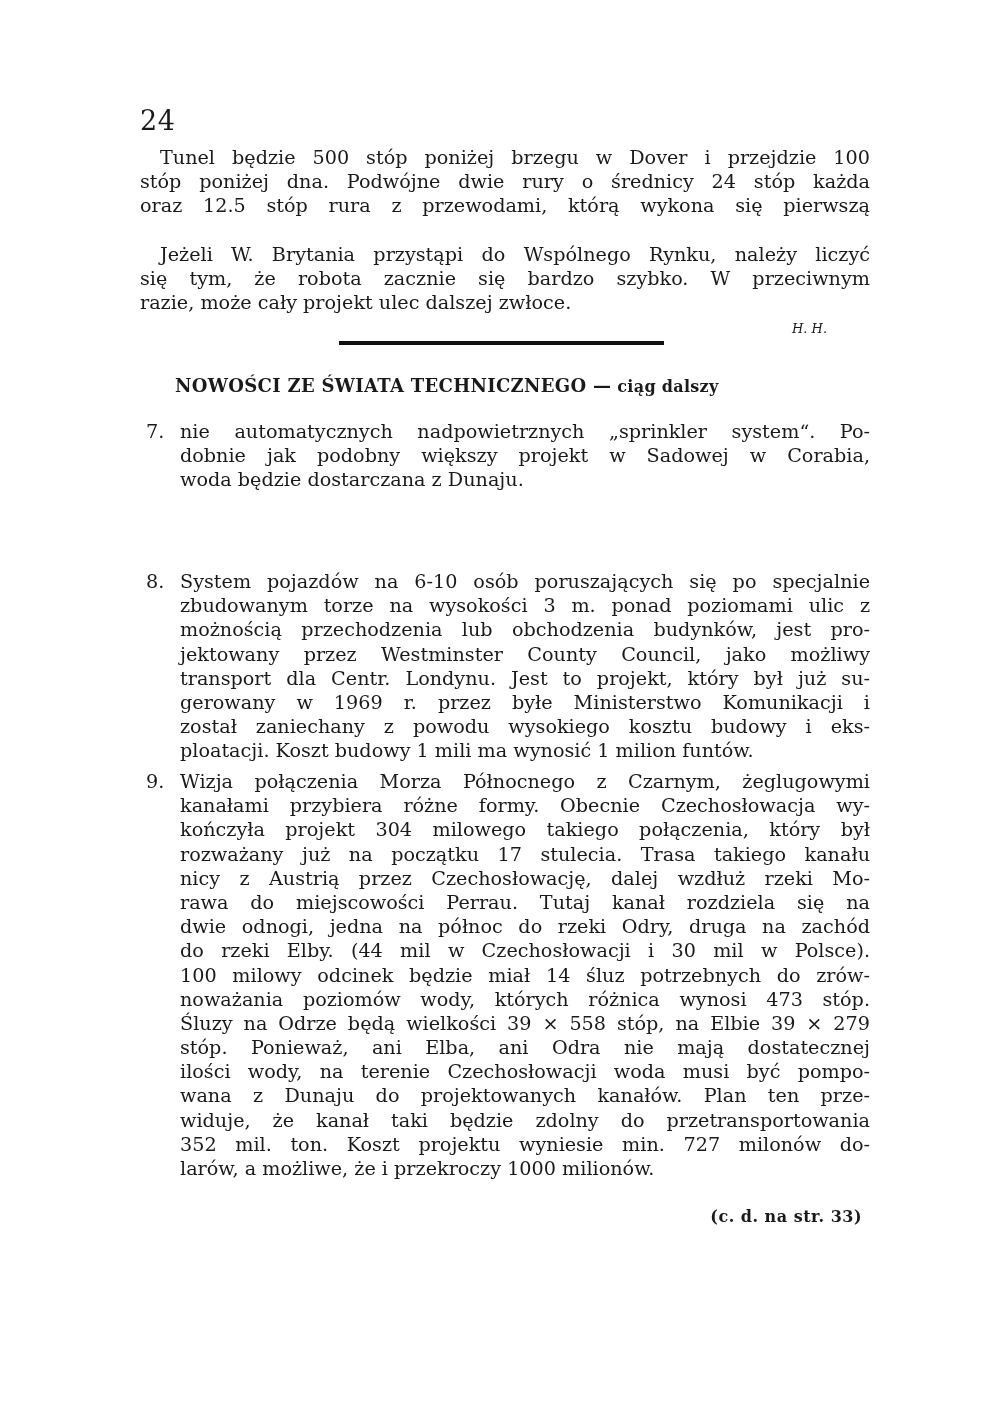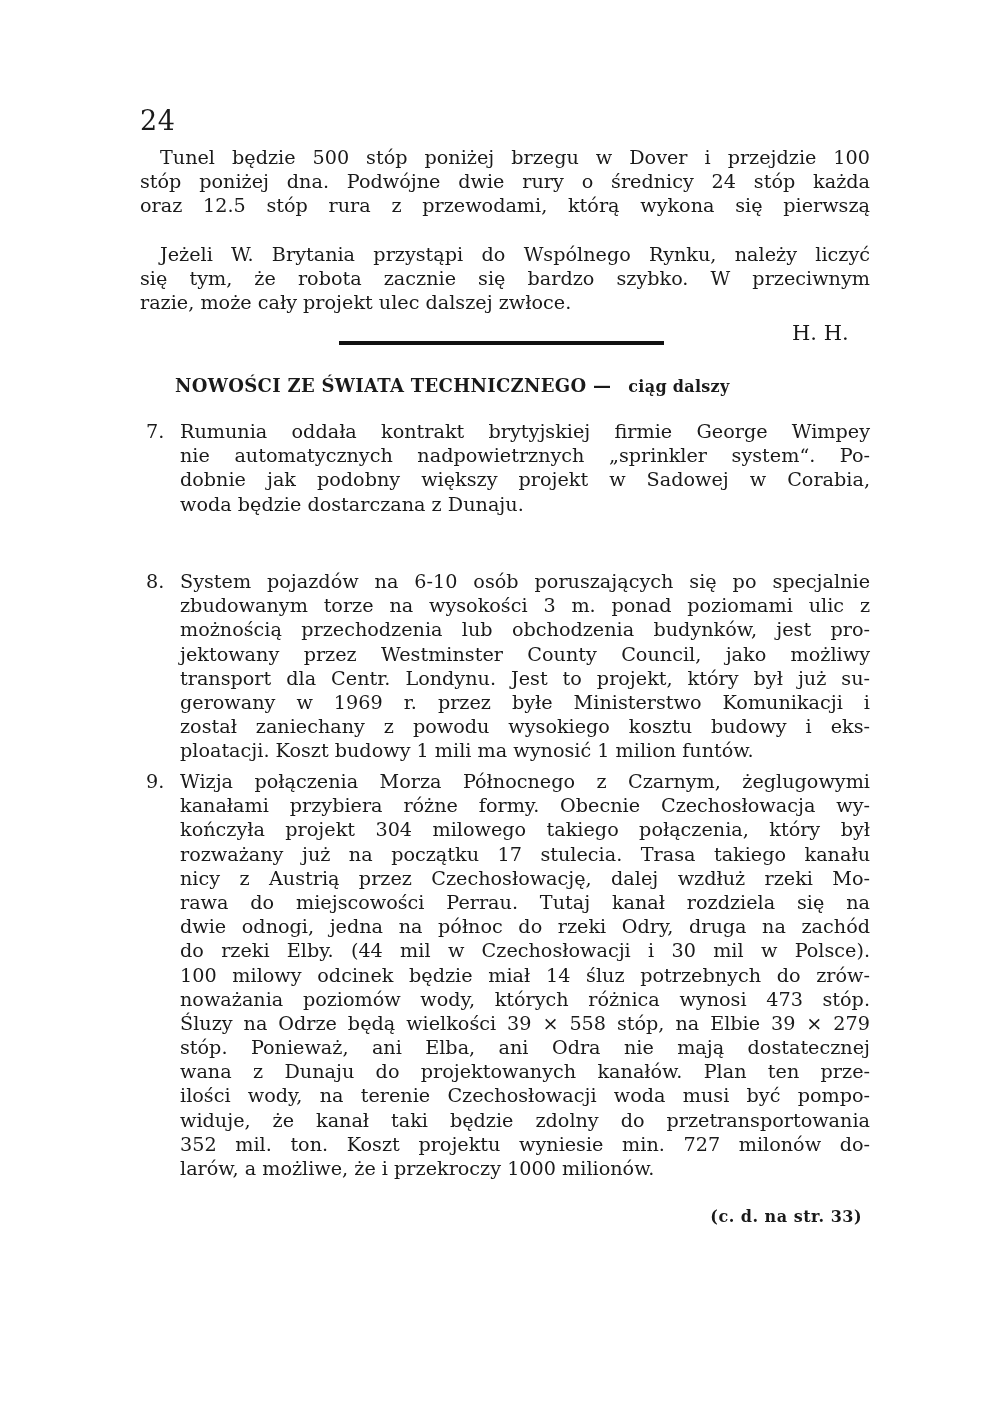--- a/index.html
+++ b/index.html
@@ -15,29 +15,29 @@
   .block {
     position: absolute; left: 140px; width: 730px;
     font-size: 19.2px; line-height: 24.2px;
   }
   .line {
     display: block; white-space: nowrap; text-align: justify;
     text-align-last: justify; height: 24.2px;
   }
   .line.last { text-align-last: left; }
   .indent { padding-left: 20px; }
-  .sig { position: absolute; left: 792px; top: 321px; font-size: 21px; }
+  .sig { position: absolute; left: 792px; top: 321px; font-style: italic; font-size: 13px; }
   .rule {
     position: absolute; left: 339px; top: 341px; width: 325px; height: 4px; background: #111;
   }
   .heading {
     position: absolute; left: 175px; top: 375px;
     font-size: 18px; font-weight: bold; letter-spacing: 0.3px; white-space: nowrap;
   }
-  .heading .sub { font-weight: bold; font-size: 16px; margin-left: 17px; }
+  .heading .sub { font-weight: bold; font-size: 16px; margin-left: 6px; }
   .item { position: absolute; left: 140px; width: 730px; font-size: 19.2px; line-height: 24.2px; }
   .item .num { position: absolute; left: 6px; top: 0; }
   .item .body { position: absolute; left: 40px; width: 690px; }
   .cont {
     position: absolute; right: 138px; top: 1207px;
     font-size: 16px; font-weight: bold; letter-spacing: 0.5px;
   }
 </style>
 </head>
 <body>
@@ -60,21 +60,20 @@
 
 <div class="rule"></div>
 
 <div class="heading">
   <span>NOWOŚCI ZE ŚWIATA TECHNICZNEGO —</span><span class="sub">ciąg dalszy</span>
 </div>
 
 <div class="item" style="top:420px;">
   <span class="num">7.</span>
   <div class="body">
-    <span class="line">Rumunia oddała kontrakt brytyjskiej firmie George Wimpey</span>
     <span class="line">nie automatycznych nadpowietrznych „sprinkler system“. Po-</span>
     <span class="line">dobnie jak podobny większy projekt w Sadowej w Corabia,</span>
     <span class="line last">woda będzie dostarczana z Dunaju.</span>
   </div>
 </div>
 
 <div class="item" style="top:570px;">
   <span class="num">8.</span>
   <div class="body">
     <span class="line">System pojazdów na 6-10 osób poruszających się po specjalnie</span>
@@ -96,21 +95,21 @@
     <span class="line">kończyła projekt 304 milowego takiego połączenia, który był</span>
     <span class="line">rozważany już na początku 17 stulecia.  Trasa takiego kanału</span>
     <span class="line">nicy z Austrią przez Czechosłowację, dalej wzdłuż rzeki Mo-</span>
     <span class="line">rawa do miejscowości Perrau.  Tutaj kanał rozdziela się na</span>
     <span class="line">dwie odnogi, jedna na północ do rzeki Odry, druga na zachód</span>
     <span class="line">do rzeki Elby.  (44 mil w Czechosłowacji i 30 mil w Polsce).</span>
     <span class="line">100 milowy odcinek będzie miał 14 śluz potrzebnych do zrów-</span>
     <span class="line">noważania poziomów wody, których różnica wynosi 473 stóp.</span>
     <span class="line">Śluzy na Odrze będą wielkości 39 × 558 stóp, na Elbie 39 × 279</span>
     <span class="line">stóp.  Ponieważ, ani Elba, ani Odra nie mają dostatecznej</span>
+    <span class="line">ilości wody, na terenie Czechosłowacji woda musi być pompo-</span>
     <span class="line">wana z Dunaju do projektowanych kanałów.  Plan ten prze-</span>
-    <span class="line">ilości wody, na terenie Czechosłowacji woda musi być pompo-</span>
     <span class="line">widuje, że kanał taki będzie zdolny do przetransportowania</span>
     <span class="line">352 mil. ton.  Koszt projektu wyniesie min. 727 milonów do-</span>
     <span class="line last">larów, a możliwe, że i przekroczy 1000 milionów.</span>
   </div>
 </div>
 
 <div class="cont">(c. d. na str. 33)</div>
 
 </body></html>

